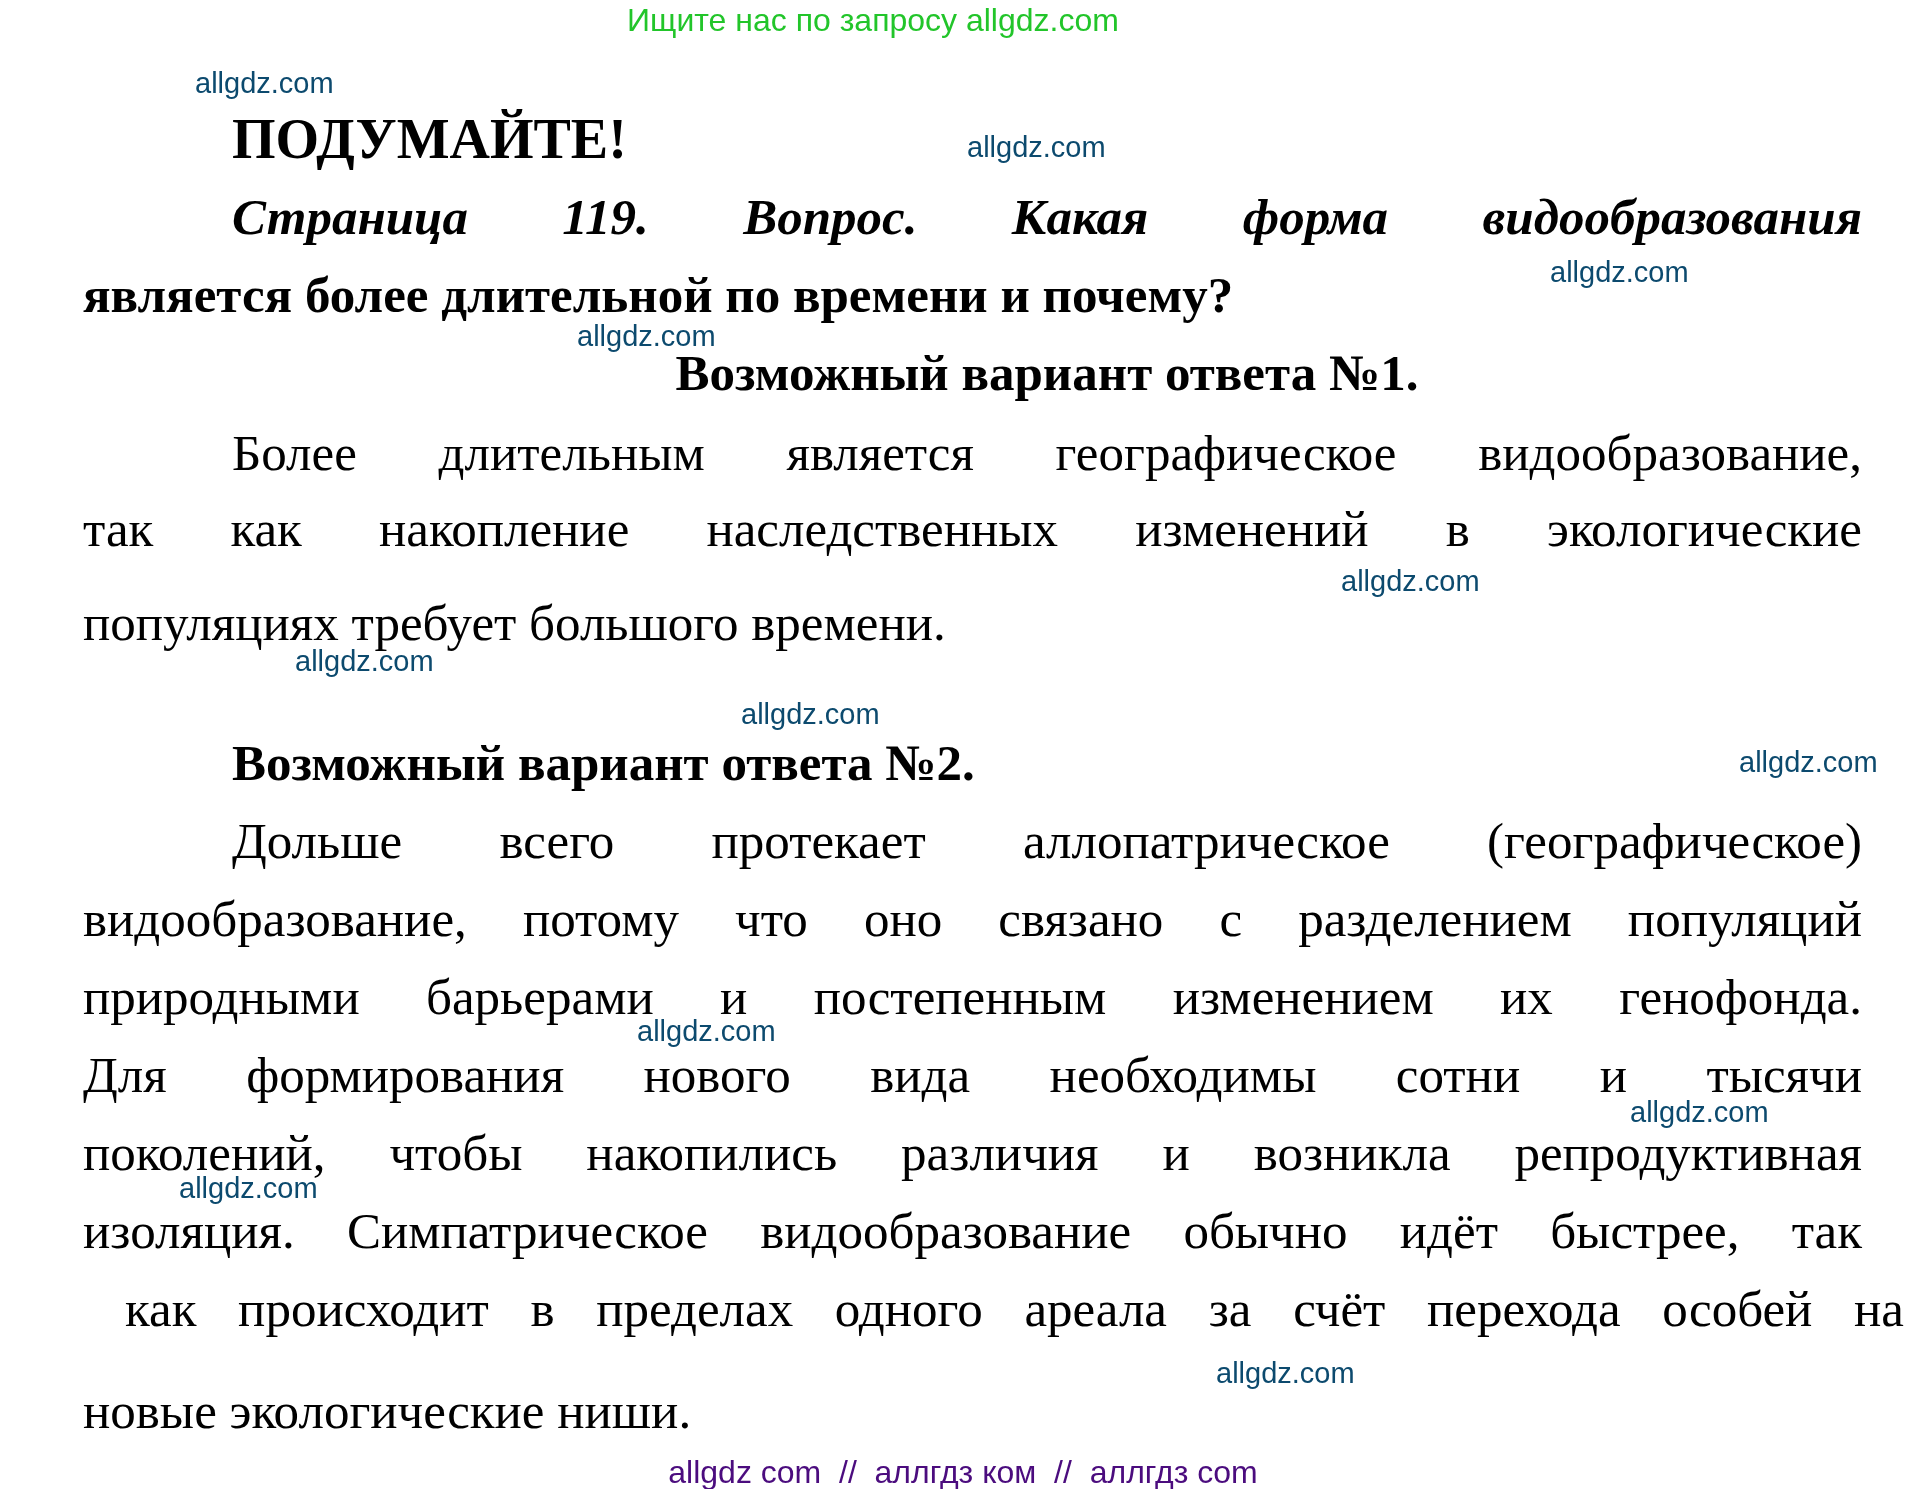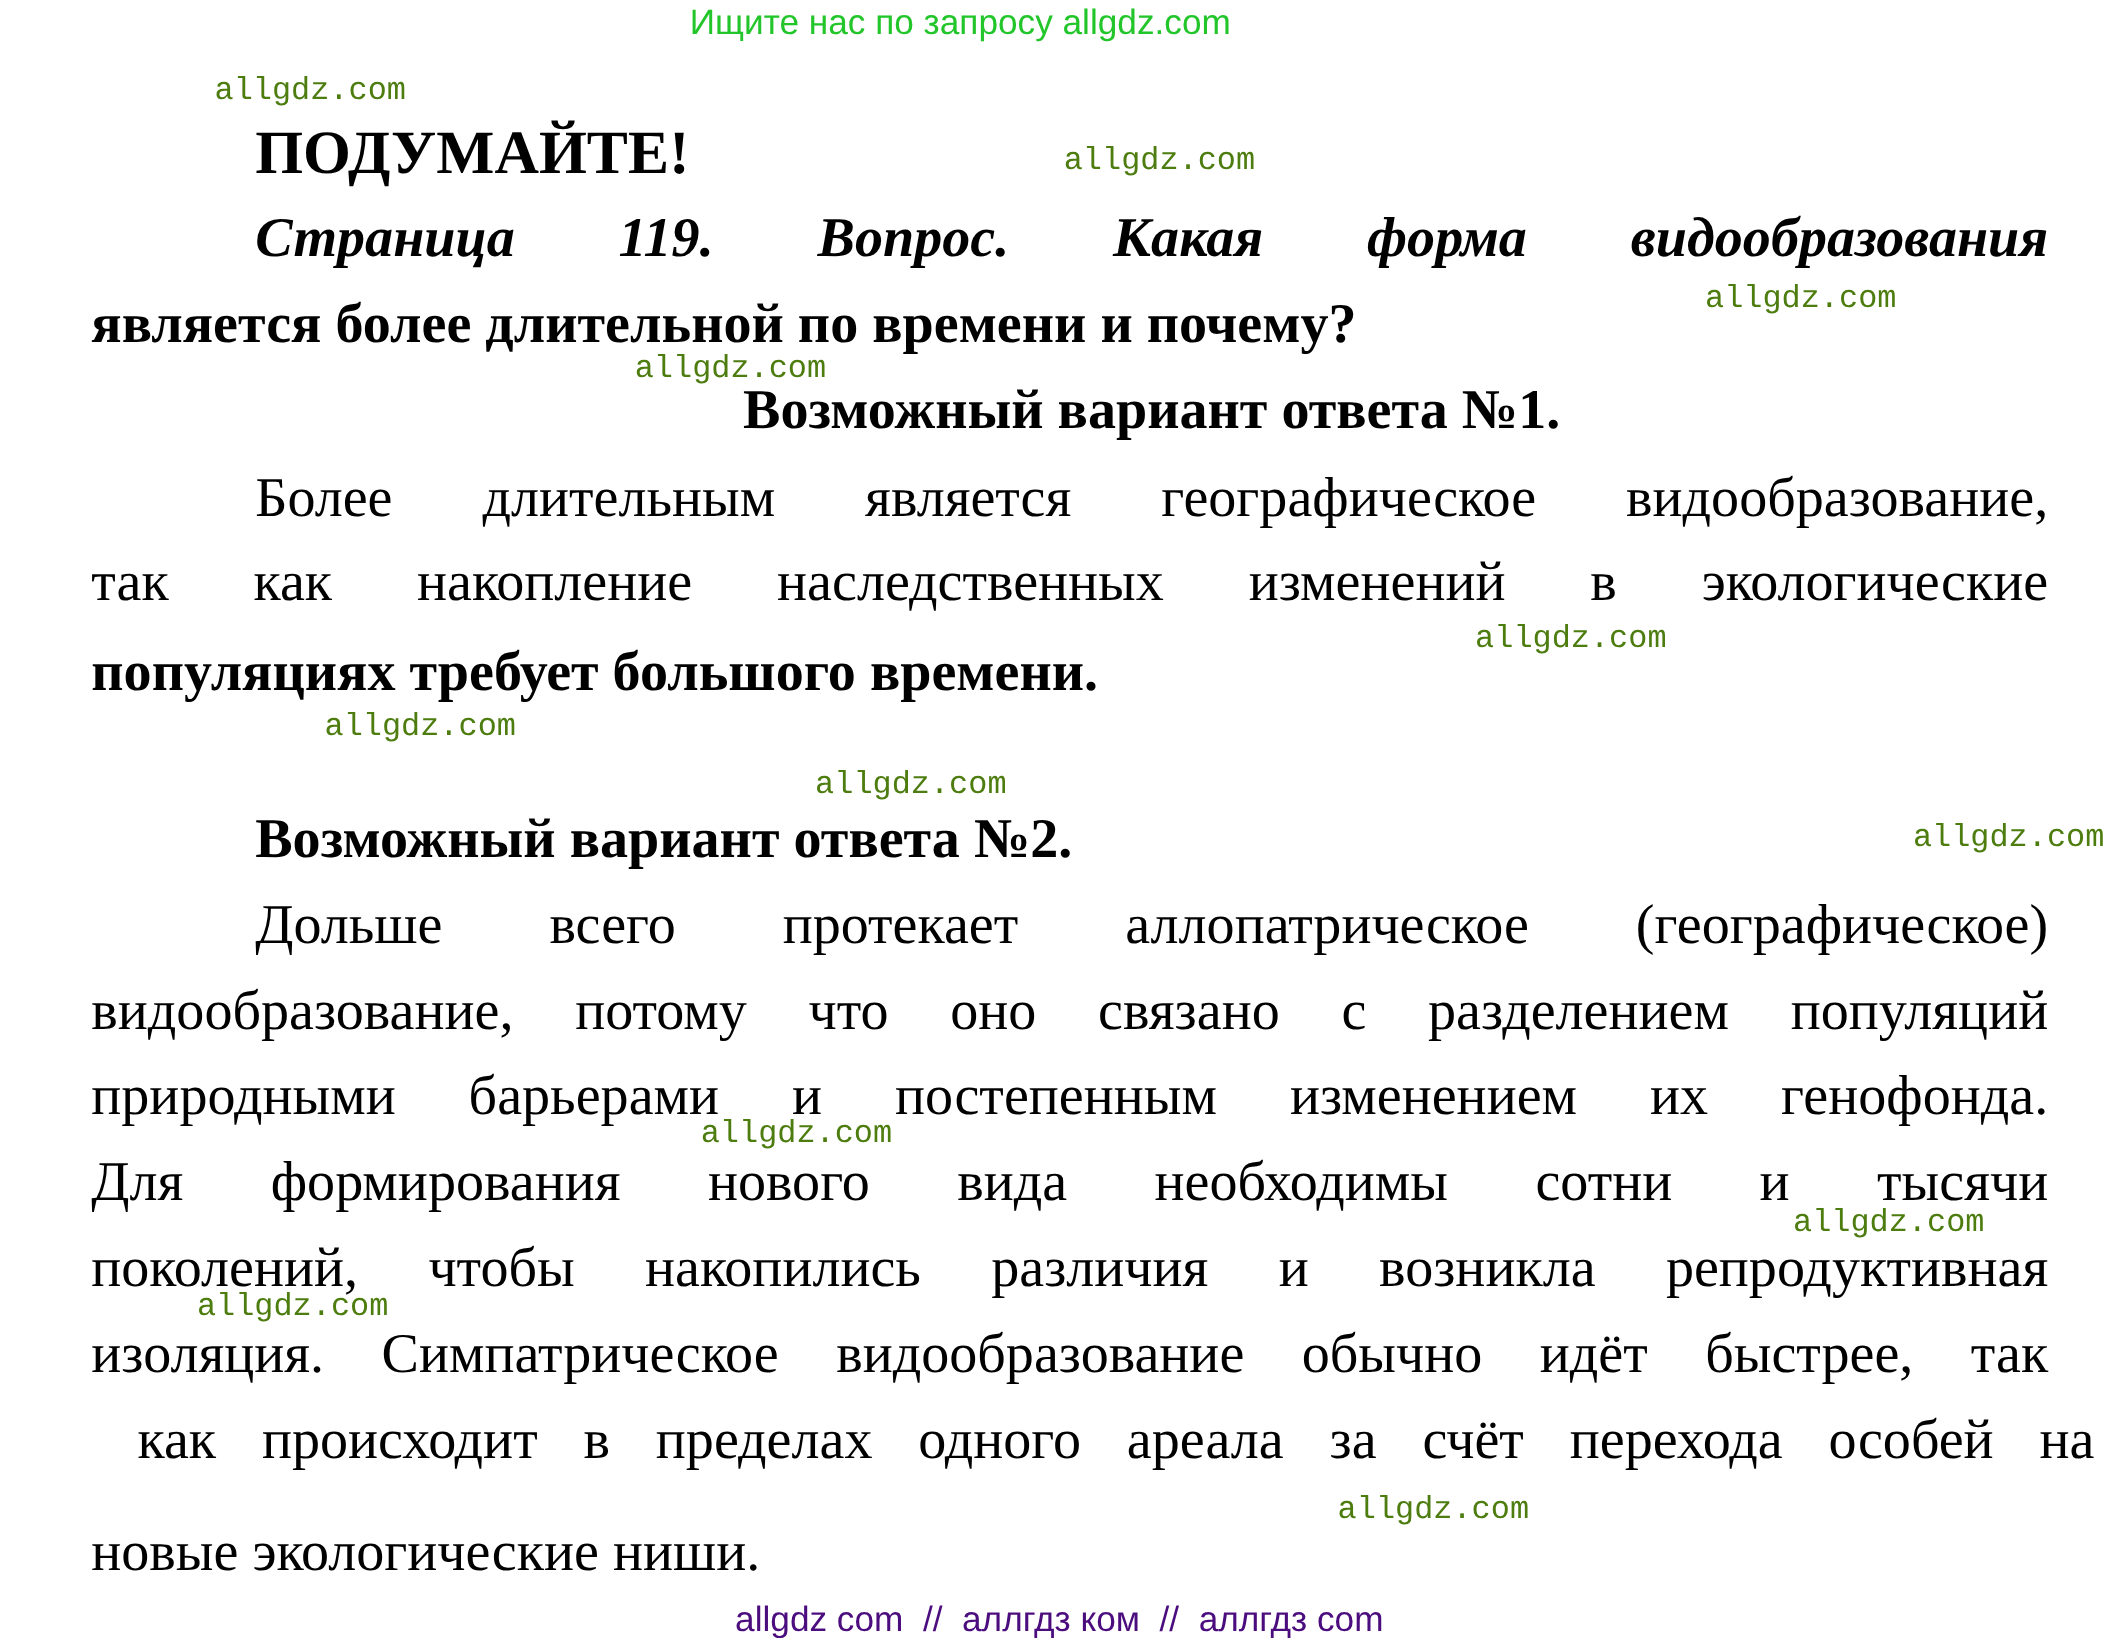--- a/index.html
+++ b/index.html
@@ -14,22 +14,22 @@
     font-family: "Liberation Serif", serif; color: #000;
   }
   .line {
     position: absolute; left: 0; width: 1779px; height: 78px;
     font-size: 51px; line-height: 78px; white-space: nowrap;
   }
   .justify { text-align: justify; text-align-last: justify; }
   .bold { font-weight: bold; }
   .indent { padding-left: 149px; box-sizing: border-box; }
   .wm {
-    position: absolute; font-family: Liberation Mono, monospace;
-    font-size: 29px; line-height: 34px; color: #4d7c0f; white-space: nowrap;
+    position: absolute; font-family: Liberation Sans, sans-serif;
+    font-size: 29px; line-height: 34px; color: #0c4a6e; white-space: nowrap;
   }
   .footer {
     position: absolute; top: 1452px; left: 0; width: 1926px; text-align: center;
     font-family: "Liberation Sans", sans-serif; font-size: 32px; line-height: 40px;
     color: #4b0c7e; white-space: pre;
   }
 </style>
 </head>
 <body>
 
@@ -37,21 +37,21 @@
 
 <div class="doc">
   <div class="line bold indent" style="top:0px; font-size:56px;">ПОДУМАЙТЕ!</div>
 
   <div class="line bold indent justify" style="top:78px;font-style:italic;">Страница 119. Вопрос. Какая форма видообразования</div>
   <div class="line bold" style="top:156px;">является более длительной по времени и почему?</div>
 
   <div class="line bold indent" style="top:234px;text-align:center;">Возможный вариант ответа №1.</div>
   <div class="line indent justify" style="top:314px;">Более длительным является географическое видообразование,</div>
   <div class="line justify" style="top:390px;">так как накопление наследственных изменений в экологические</div>
-  <div class="line" style="top:472px;font-weight:bold;">популяциях требует большого времени.</div>
+  <div class="line" style="top:484px;">популяциях требует большого времени.</div>
 
   <div class="line bold indent" style="top:624px;">Возможный вариант ответа №2.</div>
   <div class="line indent justify" style="top:702px;">Дольше всего протекает аллопатрическое (географическое)</div>
   <div class="line justify" style="top:780px;">видообразование, потому что оно связано с разделением популяций</div>
   <div class="line justify" style="top:858px;">природными барьерами и постепенным изменением их генофонда.</div>
   <div class="line justify" style="top:936px;">Для формирования нового вида необходимы сотни и тысячи</div>
   <div class="line justify" style="top:1014px;">поколений, чтобы накопились различия и возникла репродуктивная</div>
   <div class="line justify" style="top:1092px;">изоляция. Симпатрическое видообразование обычно идёт быстрее, так</div>
   <div class="line justify" style="top:1170px;margin-left:42px;">как происходит в пределах одного ареала за счёт перехода особей на</div>
   <div class="line" style="top:1272px;">новые экологические ниши.</div>

